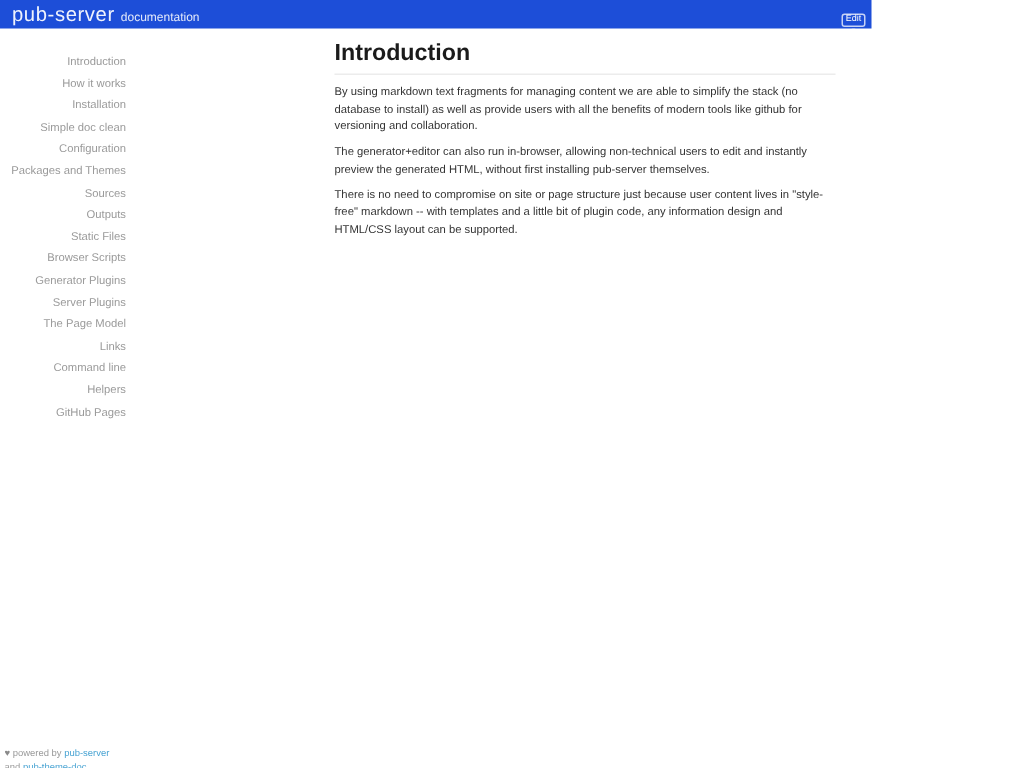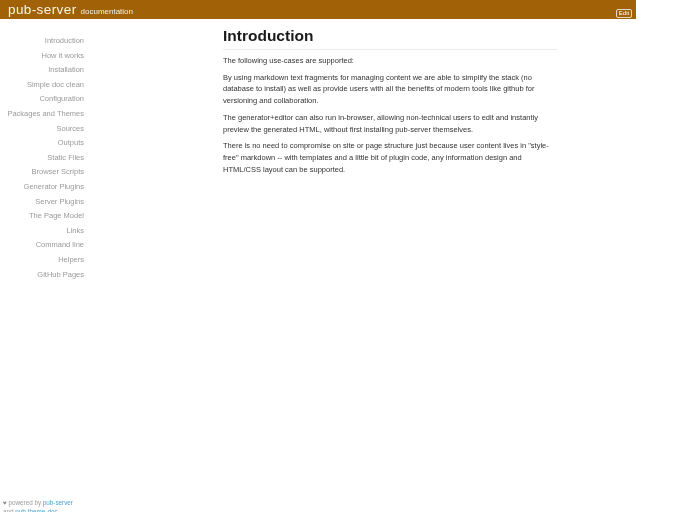--- a/index.html
+++ b/index.html
@@ -10,22 +10,22 @@
     overflow: hidden;
     background: #ffffff;
     font-family: "Liberation Sans", sans-serif;
   }
   body { position: relative; }
 
   
   .header {
     position: absolute;
     top: 0; left: 0;
-    width: 636px; height: 19px;
-    background: #a16207;
+    width: 581px; height: 19px;
+    background: #1d4ed8;
     box-sizing: border-box;
     padding-left: 8px;
   }
   .brand {
     color: rgba(255,255,255,0.93);
     font-size: 13.5px;
     line-height: 19px;
     font-weight: 400;
     letter-spacing: 0.4px;
     text-decoration: none;
@@ -151,21 +151,20 @@
   <a class="nav-item" href="#">Links</a>
   <a class="nav-item" href="#">Command line</a>
   <a class="nav-item" href="#">Helpers</a>
   <a class="nav-item" href="#">GitHub Pages</a>
 </div>
 
 <div class="content">
   <h1>Introduction</h1>
 
 
-  <p>The following use-cases are supported:</p>
 
 
   <p>By using markdown text fragments for managing content we are able to simplify the stack (no database to install) as well as provide users with all the benefits of modern tools like github for versioning and collaboration.</p>
   <p>The generator+editor can also run in-browser, allowing non-technical users to edit and instantly preview the generated HTML, without first installing pub-server themselves.</p>
   <p>There is no need to compromise on site or page structure just because user content lives in "style-free" markdown -- with templates and a little bit of plugin code, any information design and HTML/CSS layout can be supported.</p>
 </div>
 
 <div class="footer">
   <div><span class="heart">♥</span> <span>powered by</span> <a href="#">pub-server</a></div>
   <div><span>and</span> <a href="#">pub-theme-doc</a></div>

